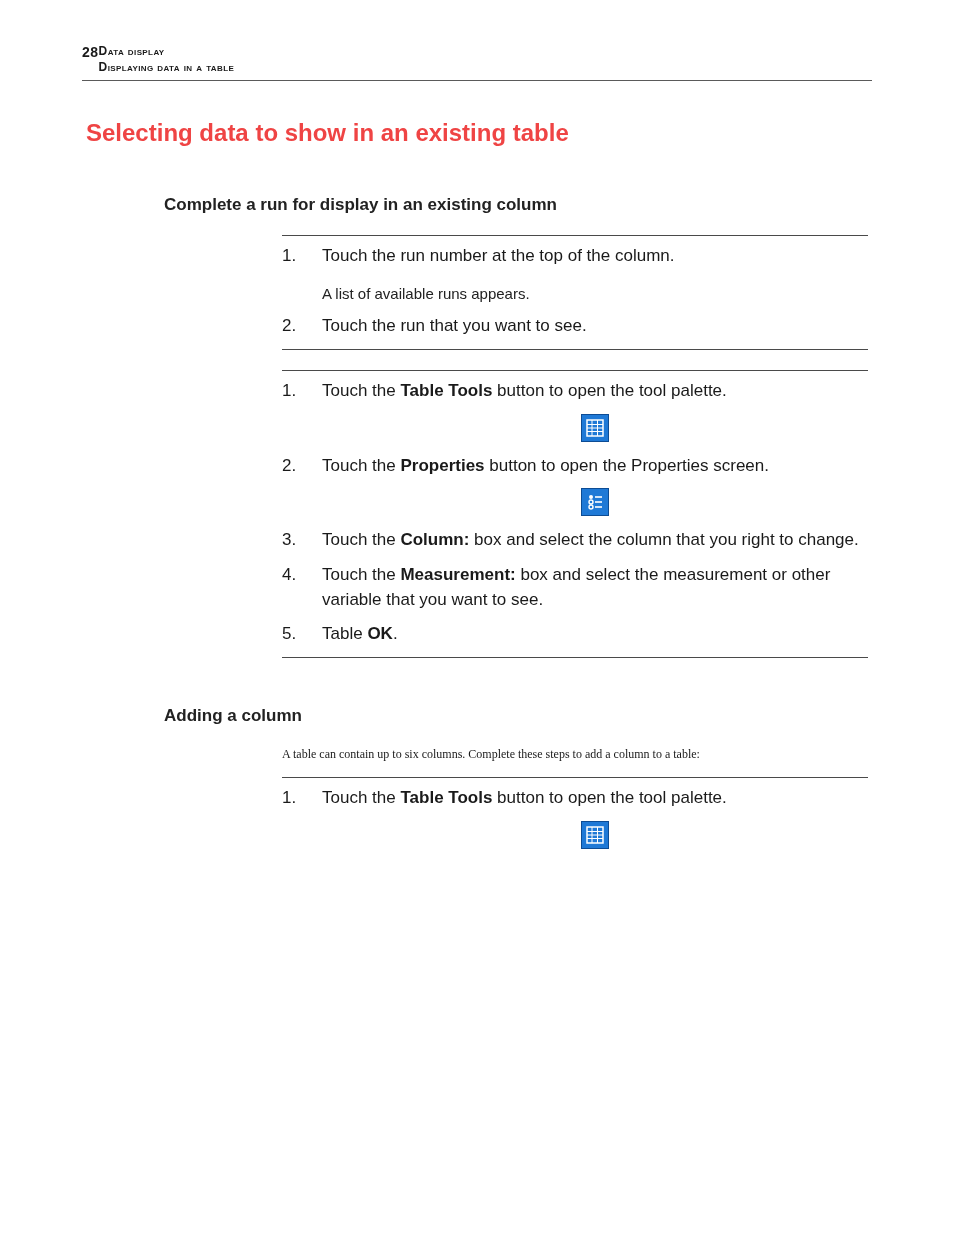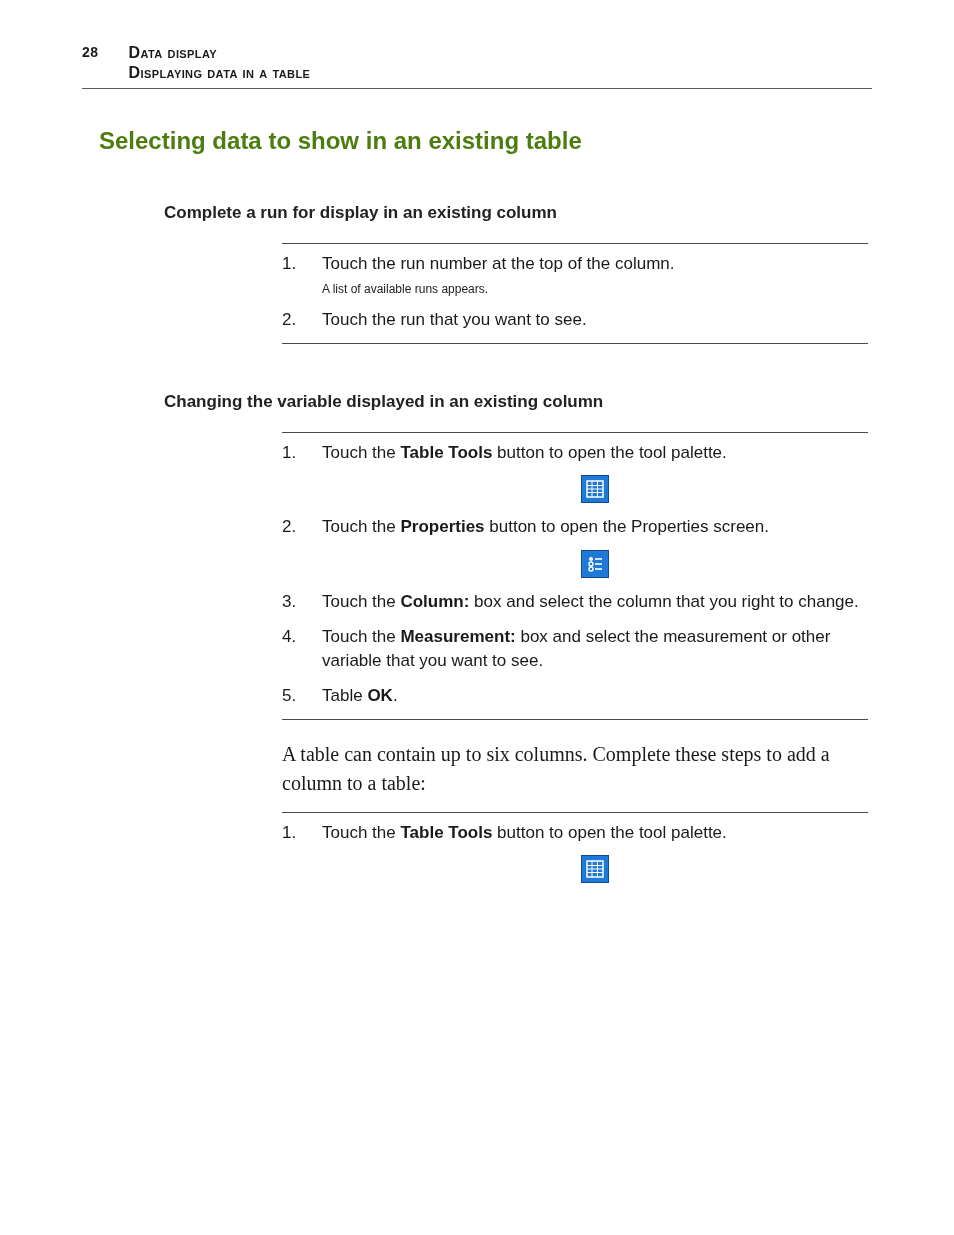--- a/index.html
+++ b/index.html
@@ -16,46 +16,45 @@
   .page {
     position: relative;
     width: 954px;
     height: 1235px;
     box-sizing: border-box;
     padding: 44px 82px 0 82px;
   }
   .running-head {
     display: flex;
     align-items: flex-start;
-    gap: 30px;
     border-bottom: 1px solid #5a5a5a;
     padding-bottom: 6px;
   }
   .page-num {
     font-weight: 700;
     font-size: 14px;
     letter-spacing: 0.5px;
   }
   .hdr-titles {
     display: flex;
     flex-direction: column;
     gap: 2px;
   }
   .hdr-line {
-    font-size: 16px;
+    font-size: 12px;
     font-weight: 700;
     letter-spacing: 0.4px;
     font-variant: small-caps;
   }
 
   .h1 {
     font-size: 24px;
     font-weight: 700;
-    margin: 38px 0 0 17px;
-    color: #4d7c0f;
+    margin: 38px 0 0 4px;
+    color: #ef4444;
   }
   .h2 {
     font-size: 17px;
     font-weight: 700;
     margin: 48px 0 0 82px;
     color: #222;
   }
 
   .steps-block {
     margin: 20px 0 0 200px;
@@ -77,32 +76,32 @@
     font-size: 17px;
     line-height: 1.45;
     margin: 6px 0 10px 0;
   }
   .num {
     min-width: 18px;
     text-align: left;
   }
   .li-body { flex: 1; }
   .sub {
-    font-size: 12px;
-    margin-top: 4px;
+    font-size: 15px;
+    margin-top: 14px;
     color: #222;
   }
   .em { font-style: italic; }
   .b { font-weight: 700; }
 
   .intro {
     margin: 20px 0 8px 200px;
     width: 586px;
     font-family: Georgia, "Times New Roman", serif;
-    font-size: 20px;
+    font-size: 12px;
     line-height: 1.45;
   }
 
   .icon-row {
     display: flex;
     justify-content: center;
     margin: 10px 0 2px 0;
   }
   .icon-box {
     width: 28px;
@@ -145,21 +144,20 @@
       <li>
         <span class="num">2.</span>
         <div class="li-body">
           <span>Touch the run that you want to see.</span>
         </div>
       </li>
     </ol>
     <hr class="hr">
   </div>
 
-  <div class="h2">Changing the variable displayed in an existing column</div>
   <div class="steps-block">
     <hr class="hr">
     <ol class="steps">
       <li>
         <span class="num">1.</span>
         <div class="li-body">
           <span>Touch the </span><span class="b">Table Tools</span><span> button to open the tool palette.</span>
           <div class="icon-row">
             <div class="icon-box">
               <svg width="20" height="20" viewBox="0 0 20 20">
@@ -207,20 +205,21 @@
       <li>
         <span class="num">5.</span>
         <div class="li-body">
           <span>Table </span><span class="b">OK</span><span>.</span>
         </div>
       </li>
     </ol>
     <hr class="hr">
   </div>
 
+  <div class="h2">Adding a column</div>
   <div class="intro">A table can contain up to six columns. Complete these steps to add a column to a table:</div>
   <div class="steps-block" style="margin-top:14px;">
     <hr class="hr">
     <ol class="steps">
       <li>
         <span class="num">1.</span>
         <div class="li-body">
           <span>Touch the </span><span class="b">Table Tools</span><span> button to open the tool palette.</span>
           <div class="icon-row">
             <div class="icon-box">

